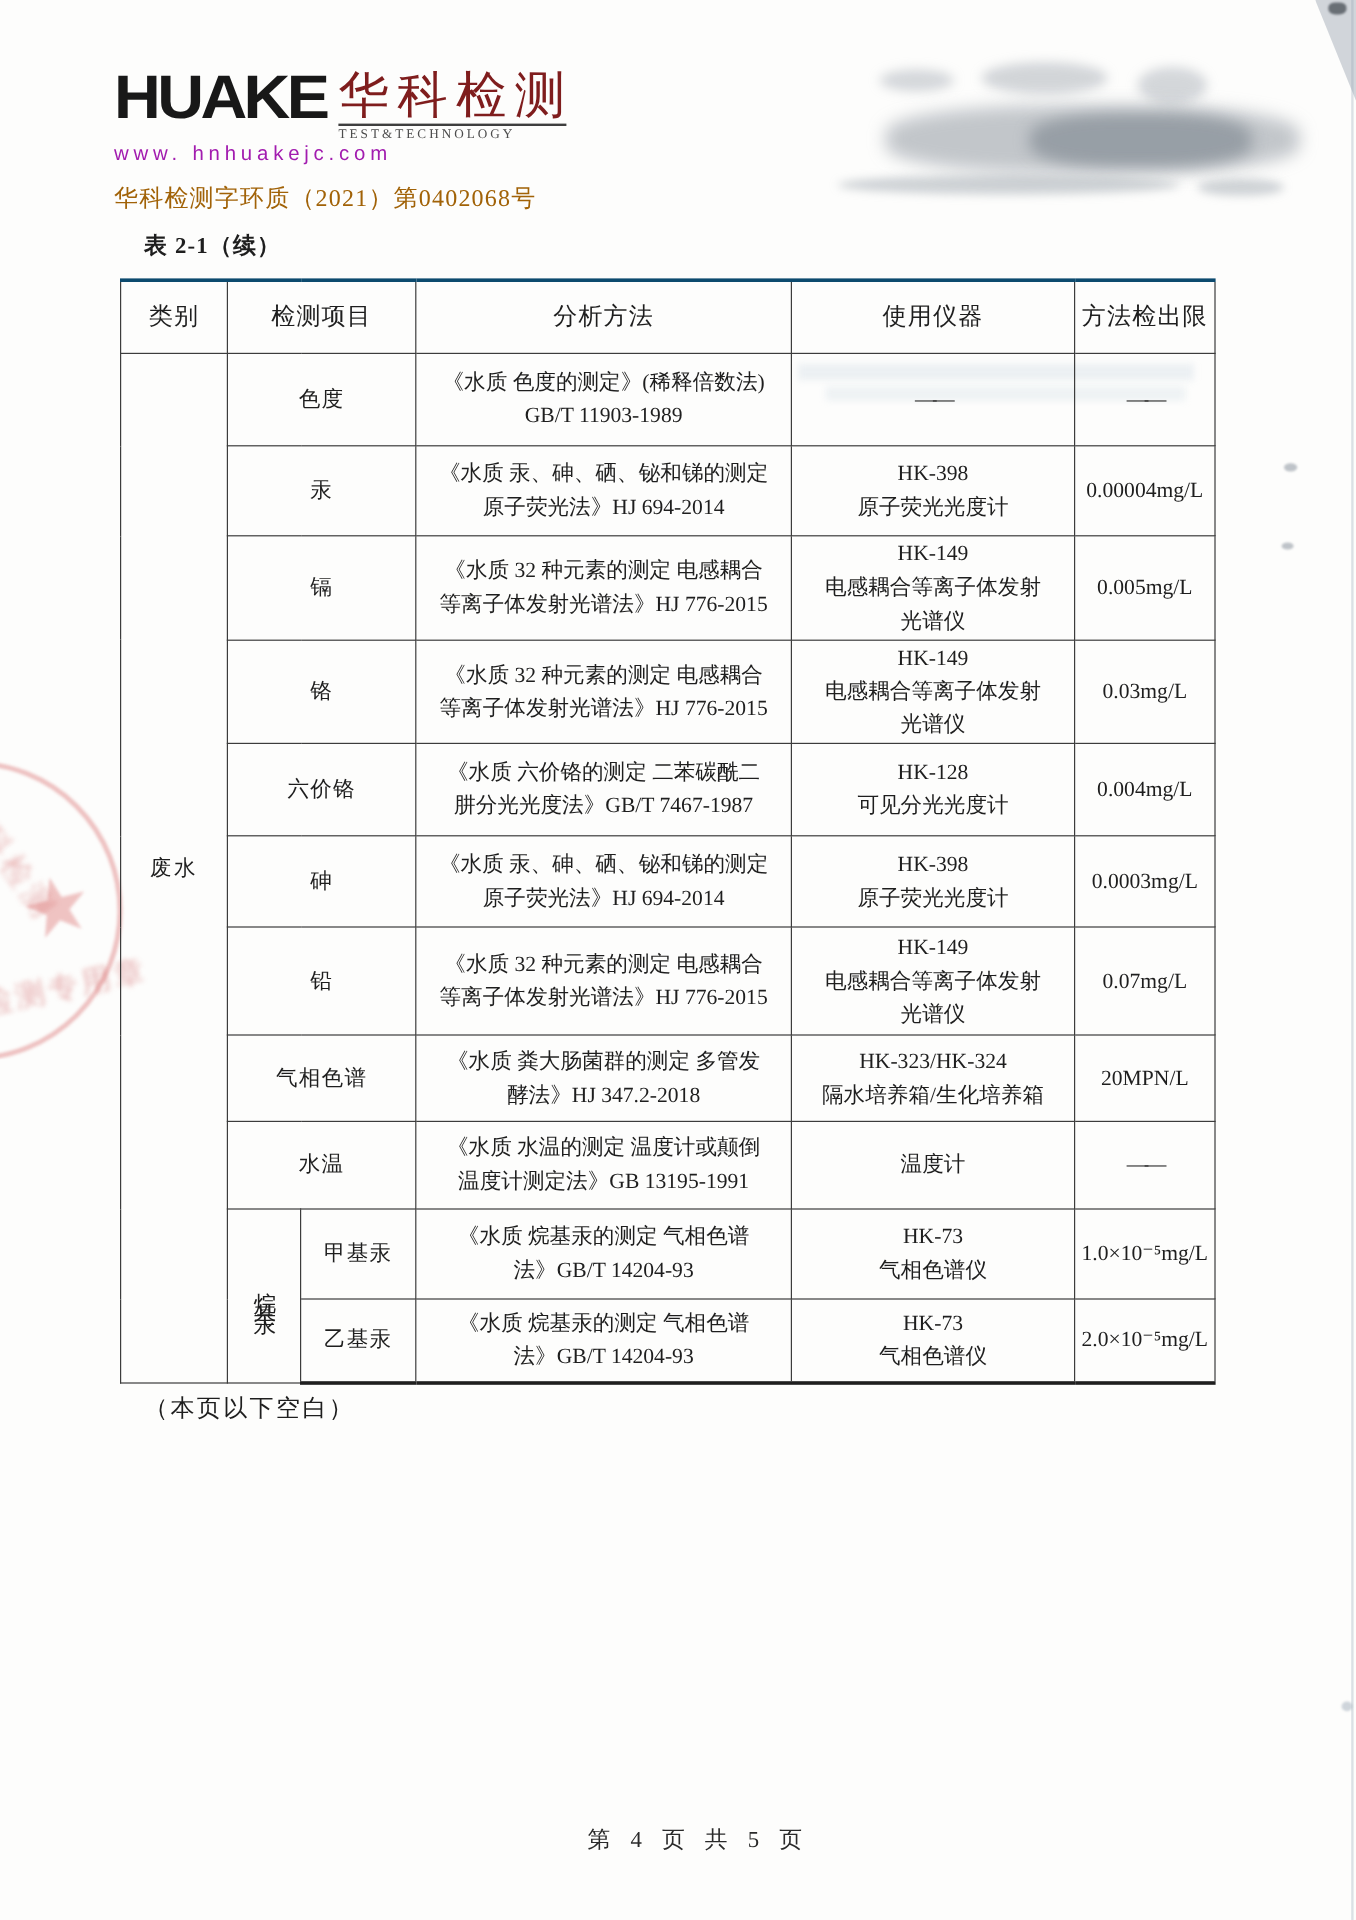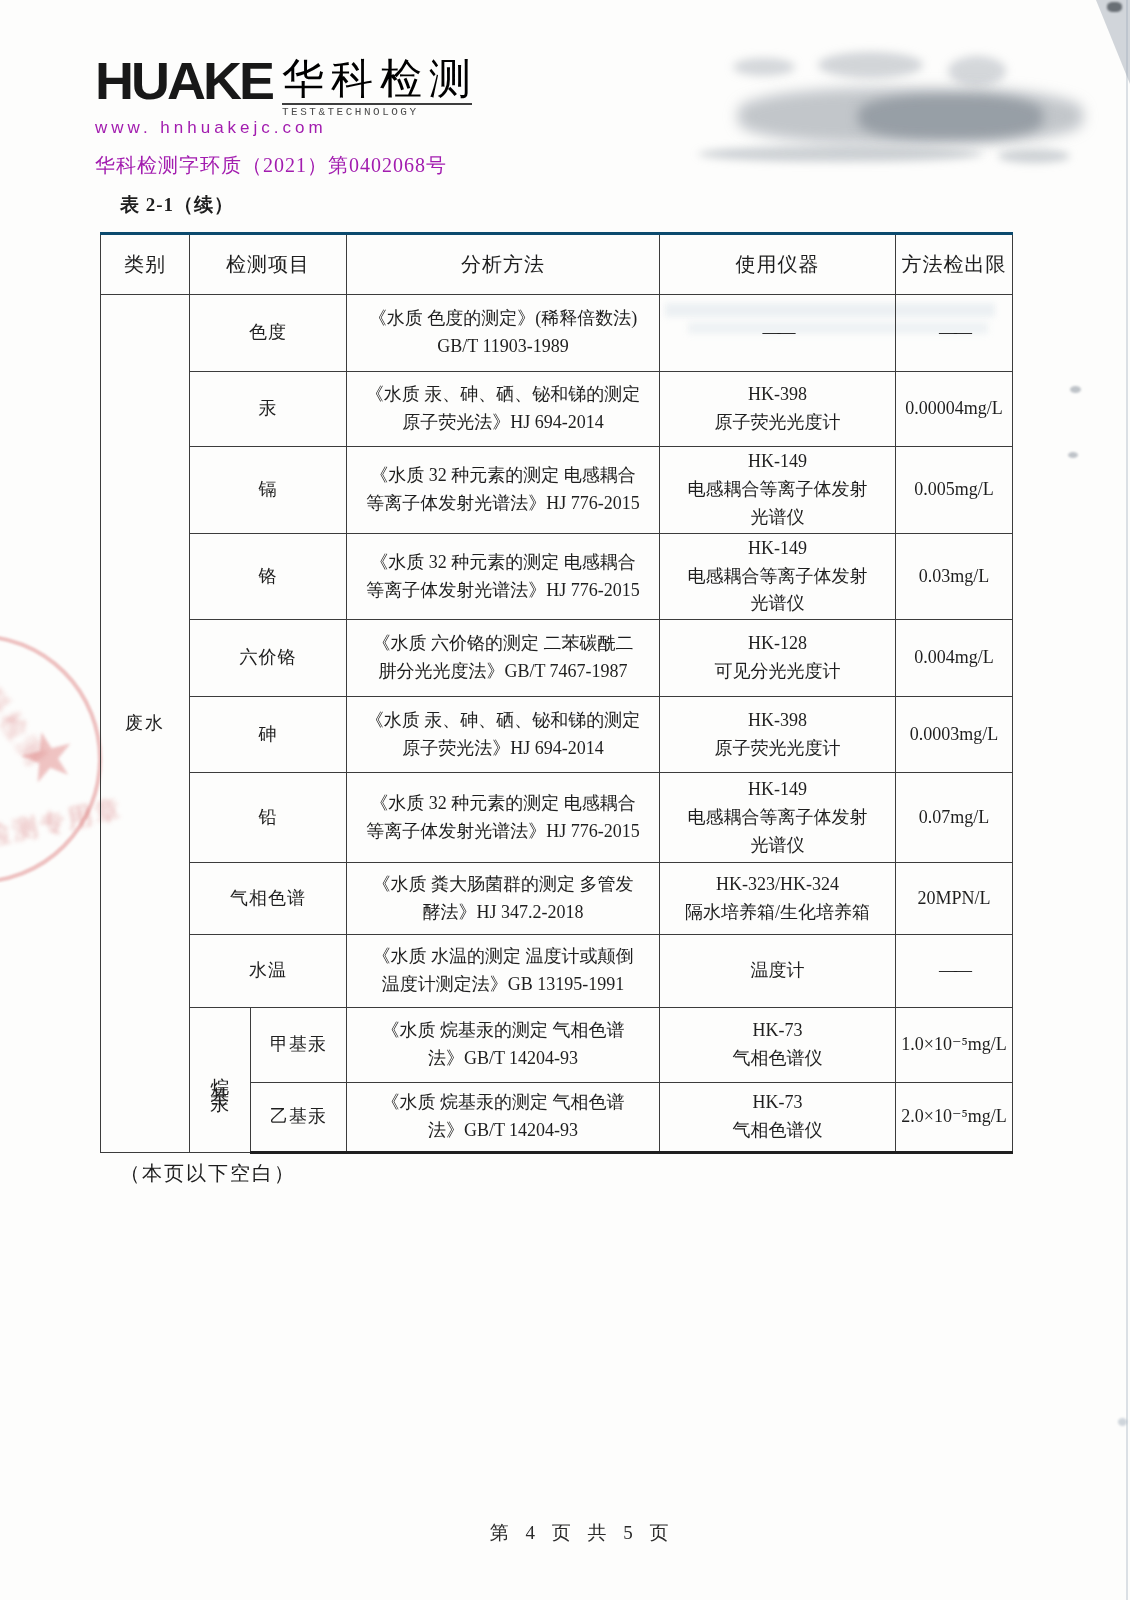--- a/index.html
+++ b/index.html
@@ -11,32 +11,32 @@
   }
   
   .hdr{position:absolute;left:95px;top:56px;}
   .logo-row{display:flex;align-items:flex-start;}
   .logo-mark{
     font-family:"Liberation Sans","DejaVu Sans",sans-serif;
     font-weight:900;font-size:54px;line-height:50px;letter-spacing:-3px;
     color:#181818;transform:scaleY(.95);
   }
   .logo-right{margin-left:10px;}
-  .logo-cn{font-size:42px;line-height:46px;letter-spacing:7px;color:#000000;
+  .logo-cn{font-size:42px;line-height:46px;letter-spacing:7px;color:#7f1d1d;
     font-family:"Liberation Sans","DejaVu Sans",sans-serif;font-weight:400;}
   .logo-sub{
-    font-family:Liberation Mono, monospace;
+    font-family:Liberation Serif, serif;
     font-size:11px;letter-spacing:2.5px;color:#4c4c4c;
     border-top:2px solid #3e3e3e;padding-top:1px;margin-top:1px;width:190px;
   }
   .website{
     font-family:"Liberation Sans","DejaVu Sans",sans-serif;
     font-size:17px;letter-spacing:4px;color:#a21caf;margin-top:0;
   }
-  .doc-no{font-size:20px;color:#a21caf;margin-top:14px;letter-spacing:1px;}
+  .doc-no{font-size:20px;color:#a16207;margin-top:14px;letter-spacing:1px;}
   
   .tbl-title{position:absolute;left:120px;top:192px;font-size:19px;font-weight:bold;letter-spacing:1px;}
   .tbl-wrap{position:absolute;left:100px;top:232px;}
   table.doc-table{border-collapse:collapse;table-layout:fixed;width:912px;}
   .doc-table td,.doc-table th{
     border:1px solid #3c3c3c;text-align:center;vertical-align:middle;
     padding:1px 3px;font-weight:normal;font-size:18px;line-height:1.55;
     white-space:pre-line;overflow:hidden;
   }
   .doc-table tr.hd th{font-size:20px;letter-spacing:1px;}

